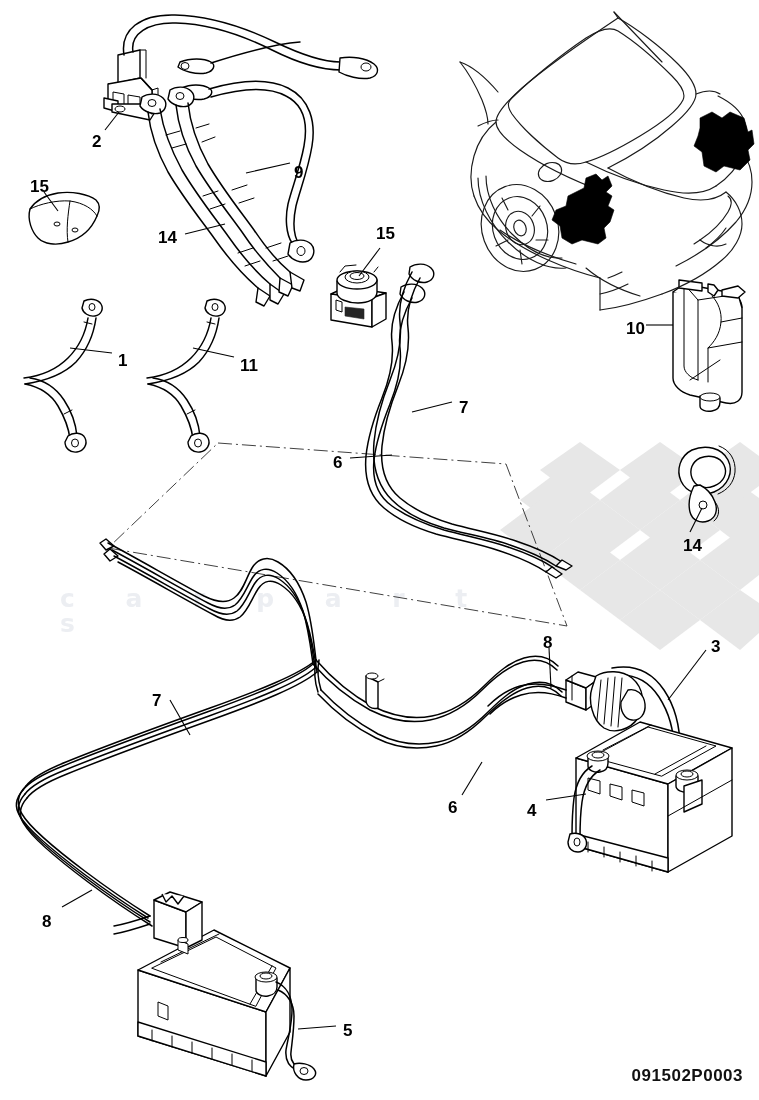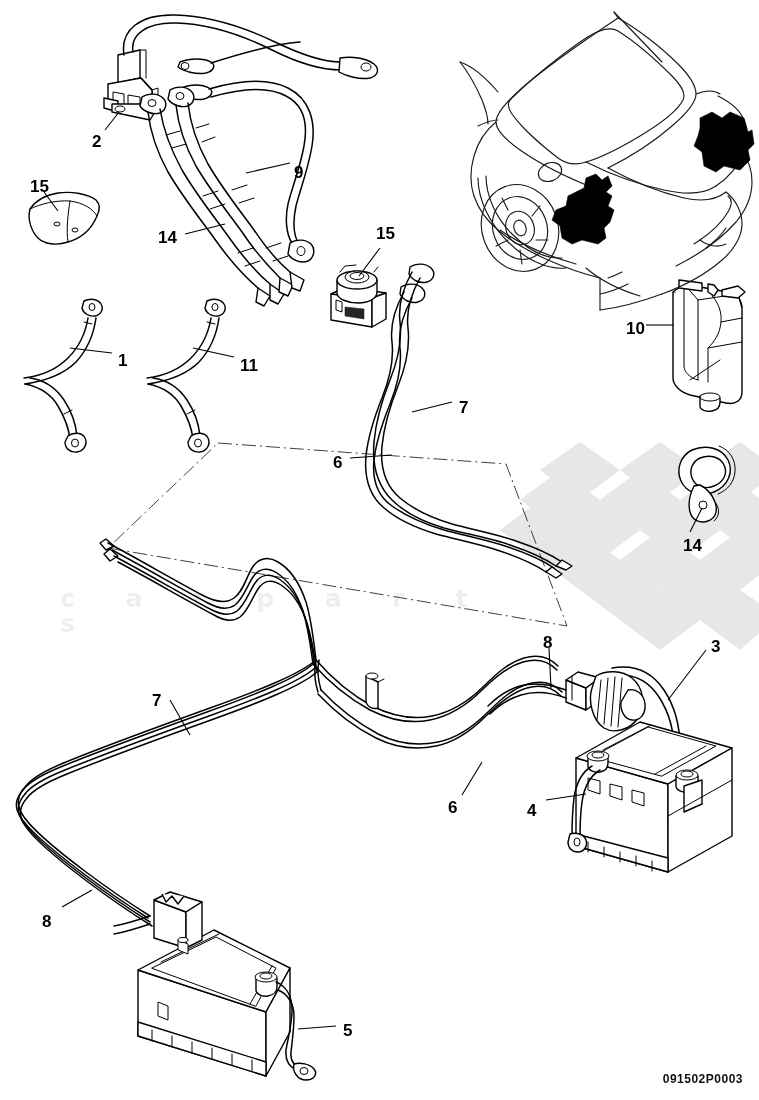--- a/index.html
+++ b/index.html
@@ -53,21 +53,21 @@
     font-size:17px;
     color:#000000;
     line-height:1;
     white-space:nowrap;
   }
   .diagcode{
     position:absolute;
     right:16px;
     bottom:14px;
     font-family:"Liberation Sans", sans-serif;
-    font-size:12px;
+    font-size:17px;
     font-weight:bold;
     color:#111111;
     letter-spacing:0.5px;
   }
   .ink{fill:none;stroke:#000000;stroke-width:1.5;stroke-linecap:round;stroke-linejoin:round;}
   .ink-thin{fill:none;stroke:#000000;stroke-width:1;stroke-linecap:round;stroke-linejoin:round;}
   .lead{fill:none;stroke:#000000;stroke-width:1.1;}
   .fillw{fill:#ffffff;stroke:#000000;stroke-width:1.4;stroke-linejoin:round;}
   .fillw-thin{fill:#ffffff;stroke:#000000;stroke-width:1;stroke-linejoin:round;}
   .fillk{fill:#000000;stroke:#000000;stroke-width:0.6;}

